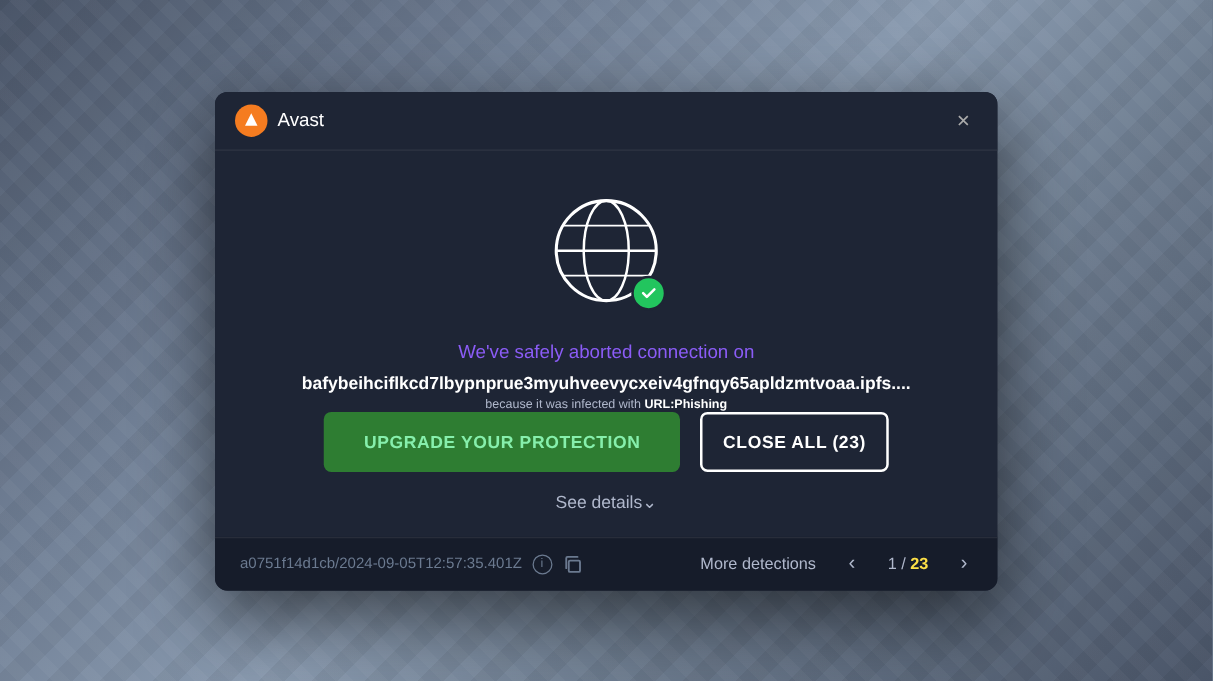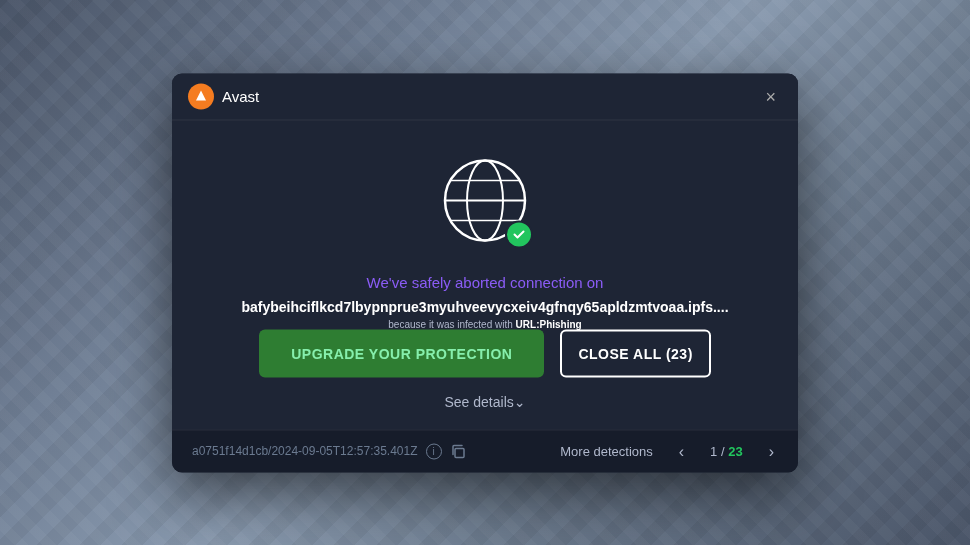--- a/index.html
+++ b/index.html
@@ -264,21 +264,21 @@
       font-size: 16px;
       padding: 2px 4px;
     }
 
     .page-info {
       color: #b0b8cc;
       font-size: 13px;
     }
 
     .total-pages {
-      color: #22c55e;
+      color: #fde047;
       font-weight: 700;
     }
   </style>
 </head>
 <body>
 
 <div class="bg"></div>
 
 <div class="dialog">
 

